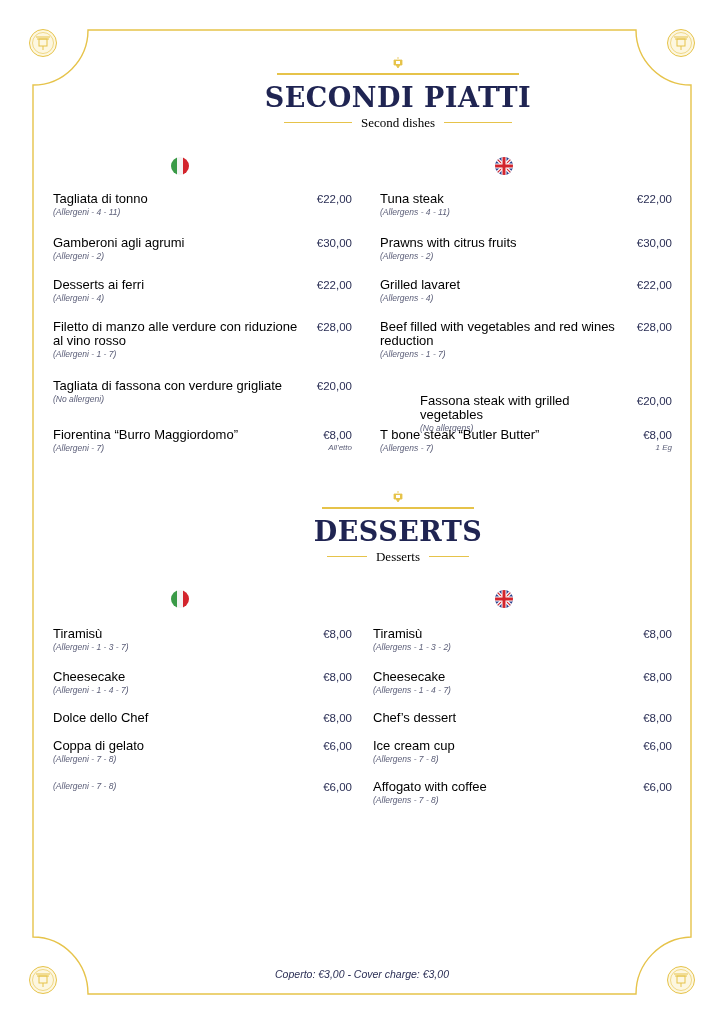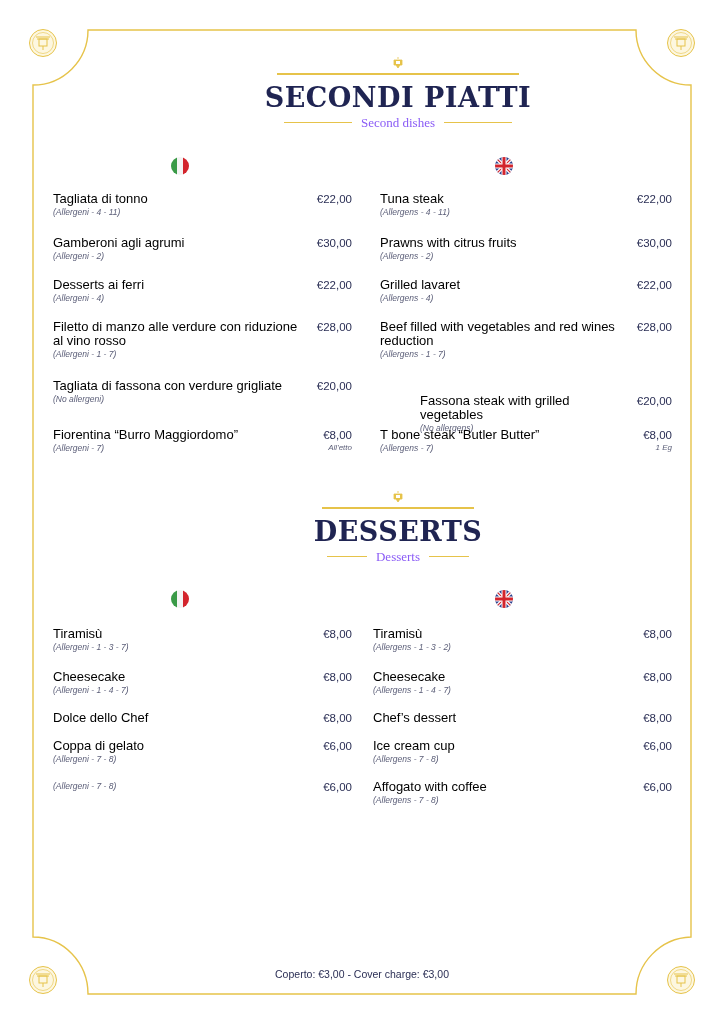--- a/index.html
+++ b/index.html
@@ -9,33 +9,33 @@
   .seal { position: absolute; width: 30px; height: 30px; }
   .seal svg { width: 30px; height: 30px; display: block; }
 
   .section-head { position: absolute; left: 0; width: 724px; text-align: center; margin-left: 36px; }
   .head-ornament { display: block; margin: 0 auto; width: 12px; height: 12px; }
   .head-rule { height: 1.5px; background: #e6c34a; margin: 0 auto; }
   .head-title { font-family: "DejaVu Serif", "Liberation Serif", serif; font-weight: bold;
                 color: #1f2452; letter-spacing: 0.5px; line-height: 1; }
   .subrow { display: flex; align-items: center; justify-content: center; gap: 9px; margin: 0 auto; }
   .subrow .sub-line { height: 1.5px; background: #e6c34a; }
-  .subrow .sub-text { font-family: "Liberation Serif", "DejaVu Serif", serif; font-size: 13px; color: #8b5cf6; white-space: nowrap; }
+  .subrow .sub-text { font-family: "Liberation Serif", "DejaVu Serif", serif; font-size: 13px; color: #000000; white-space: nowrap; }
 
   .flag { position: absolute; width: 18px; height: 18px; border-radius: 50%; overflow: hidden; }
   .flag svg { width: 18px; height: 18px; display: block; }
 
   .col { position: absolute; }
   .item { position: absolute; left: 0; right: 0; }
   .item .name { font-size: 13px; color: #000000; line-height: 14px; padding-right: 60px; }
   .item .allergen { font-size: 8.5px; font-style: italic; color: #5b5e78; line-height: 11px; margin-top: 1px; }
   .item .price { position: absolute; right: 0; top: 0; font-size: 11.5px; color: #2b2f55; line-height: 14px; text-align: right; }
   .item .price-note { position: absolute; right: 0; top: 15px; font-size: 8px; font-style: italic; color: #5b5e78; }
 
-  .footer { position: absolute; left: 0; width: 724px; top: 968px; text-align: center; font-size: 10.5px; color: #2b2f55; }
+  .footer { position: absolute; left: 0; width: 724px; top: 968px; text-align: center; font-size: 10.5px; color: #2b2f55; font-style: italic; }
 </style>
 </head>
 <body>
 
 <svg class="frame" viewBox="0 0 724 1024" xmlns="http://www.w3.org/2000/svg">
   <path d="M88 30 L636 30 A55 55 0 0 0 691 85 L691 937 A57 57 0 0 0 636 994 L88 994 A55 57 0 0 0 33 937 L33 85 A55 55 0 0 0 88 30 Z" fill="none" stroke="#e6c34a" stroke-width="1.4"></path>
 </svg>
 
 <div class="seal" style="left:28px;top:28px;">
   <svg viewBox="0 0 30 30">

